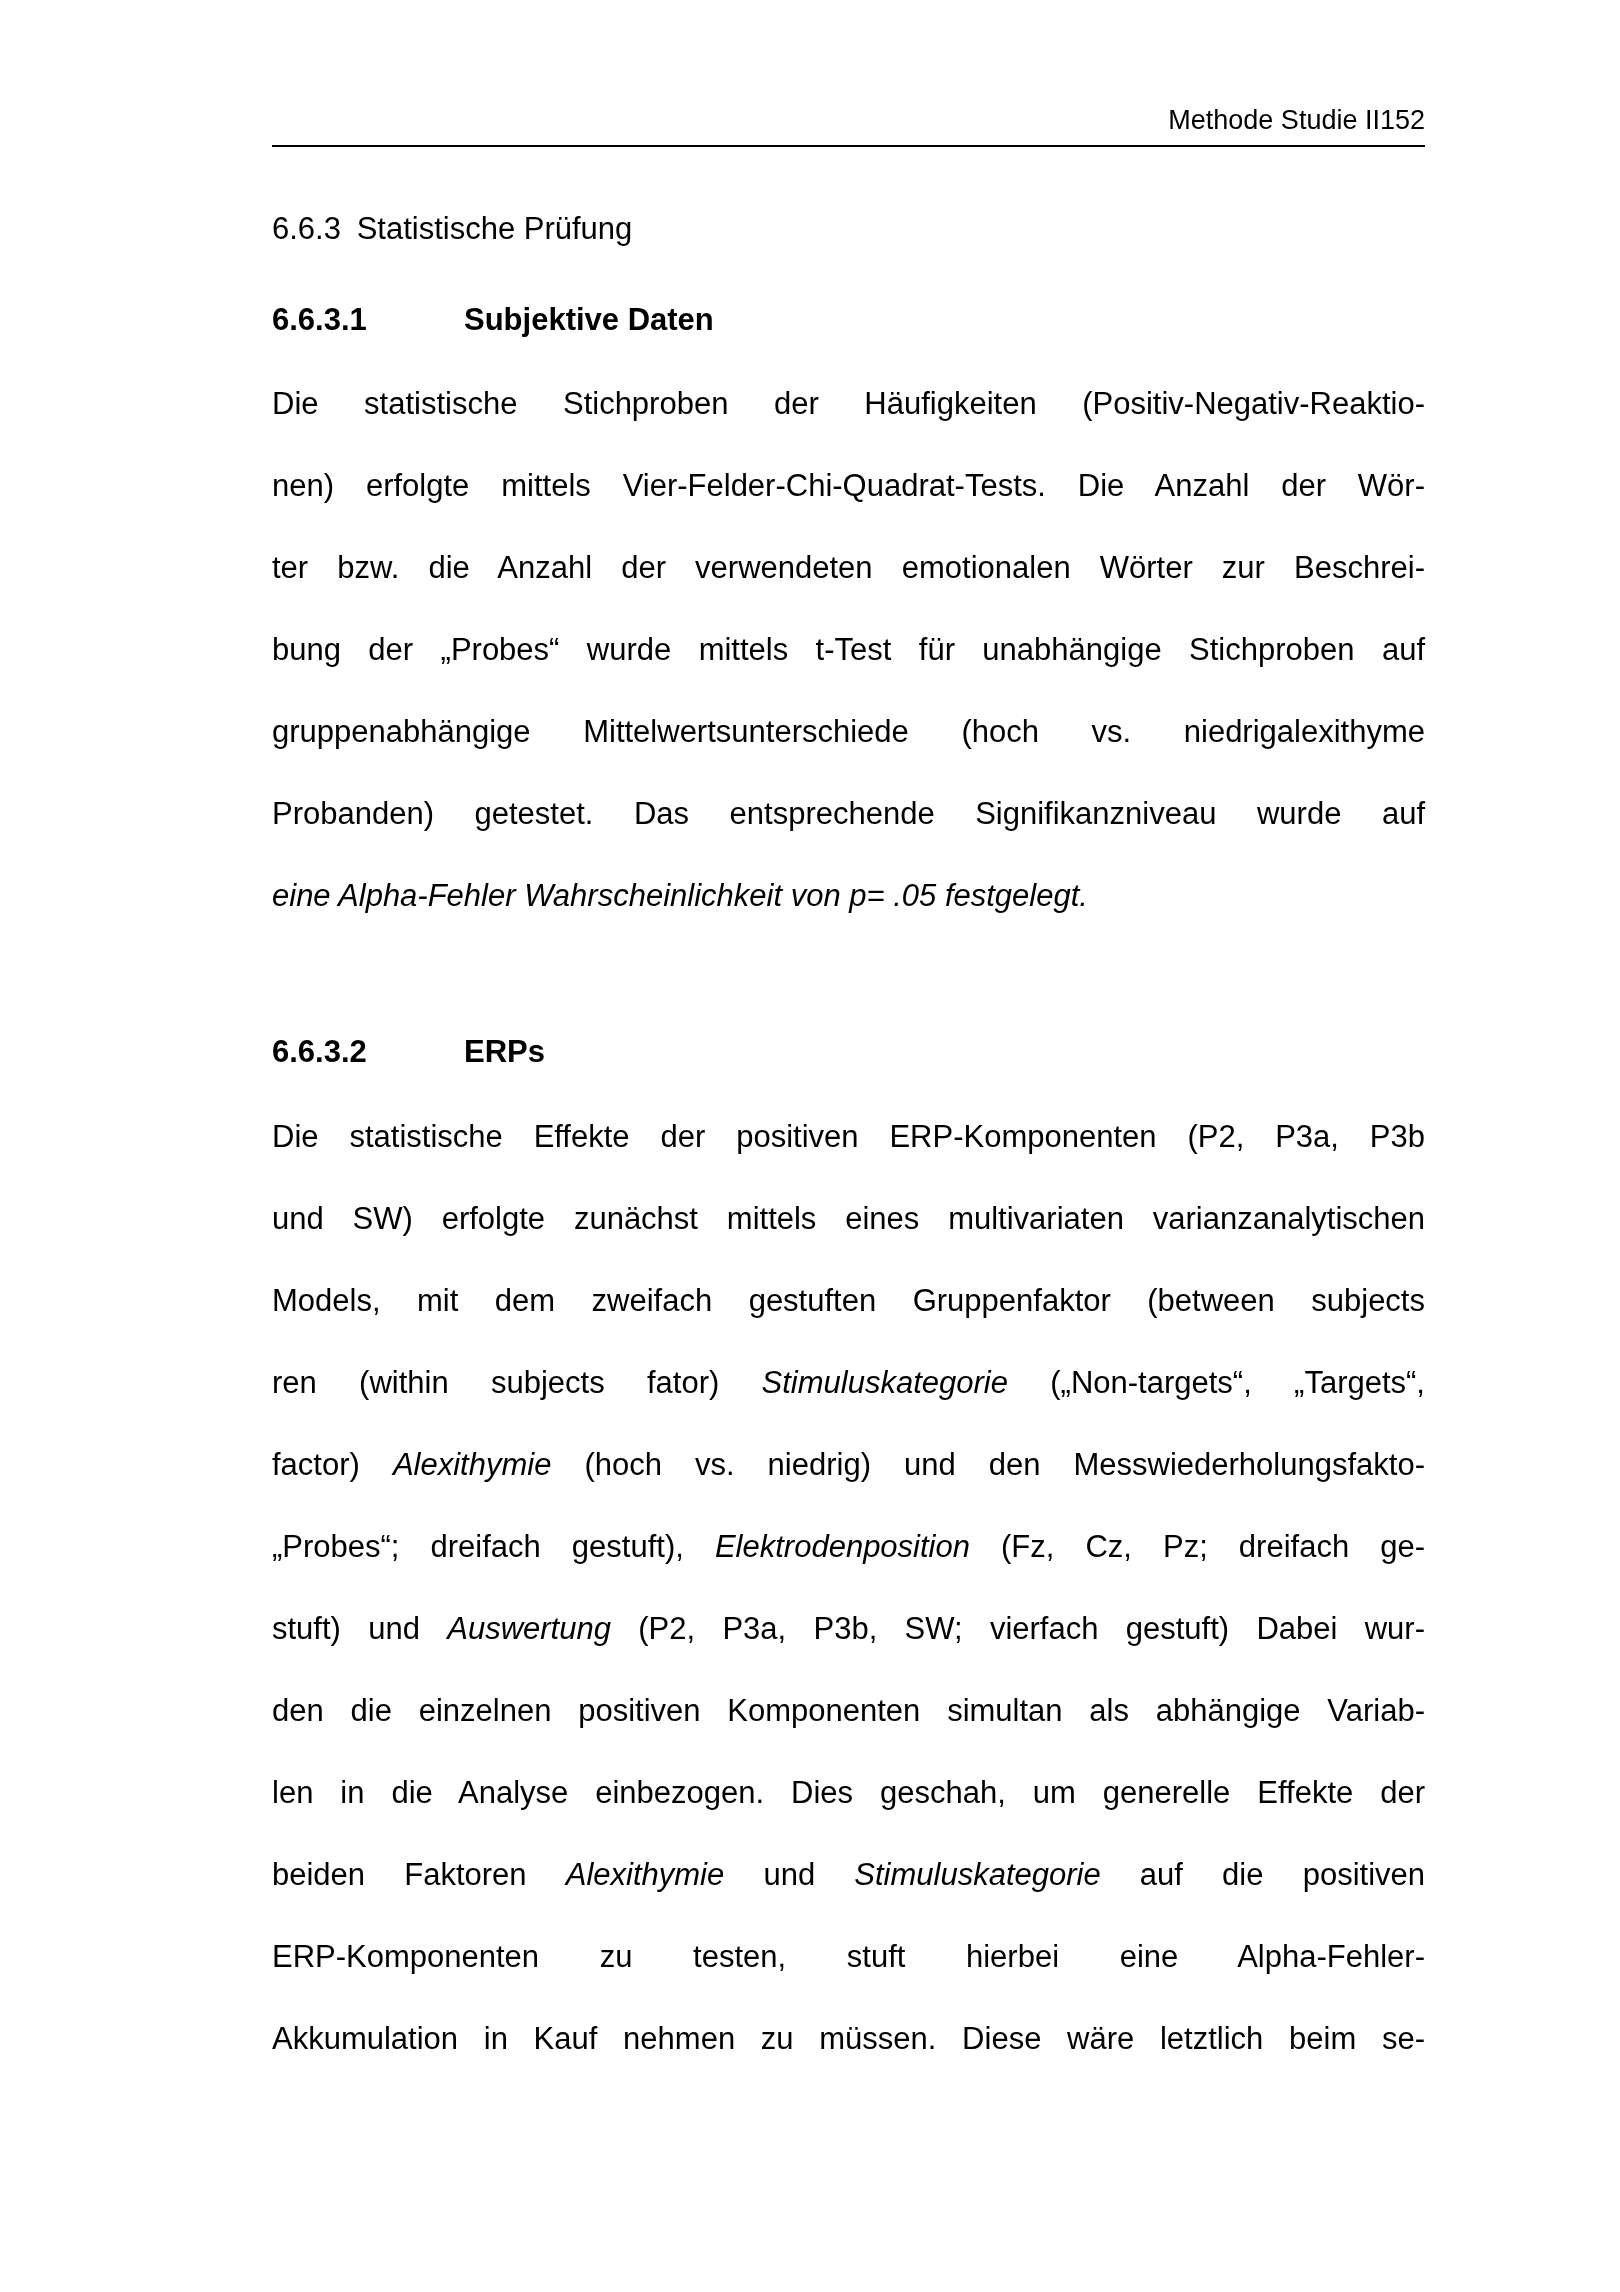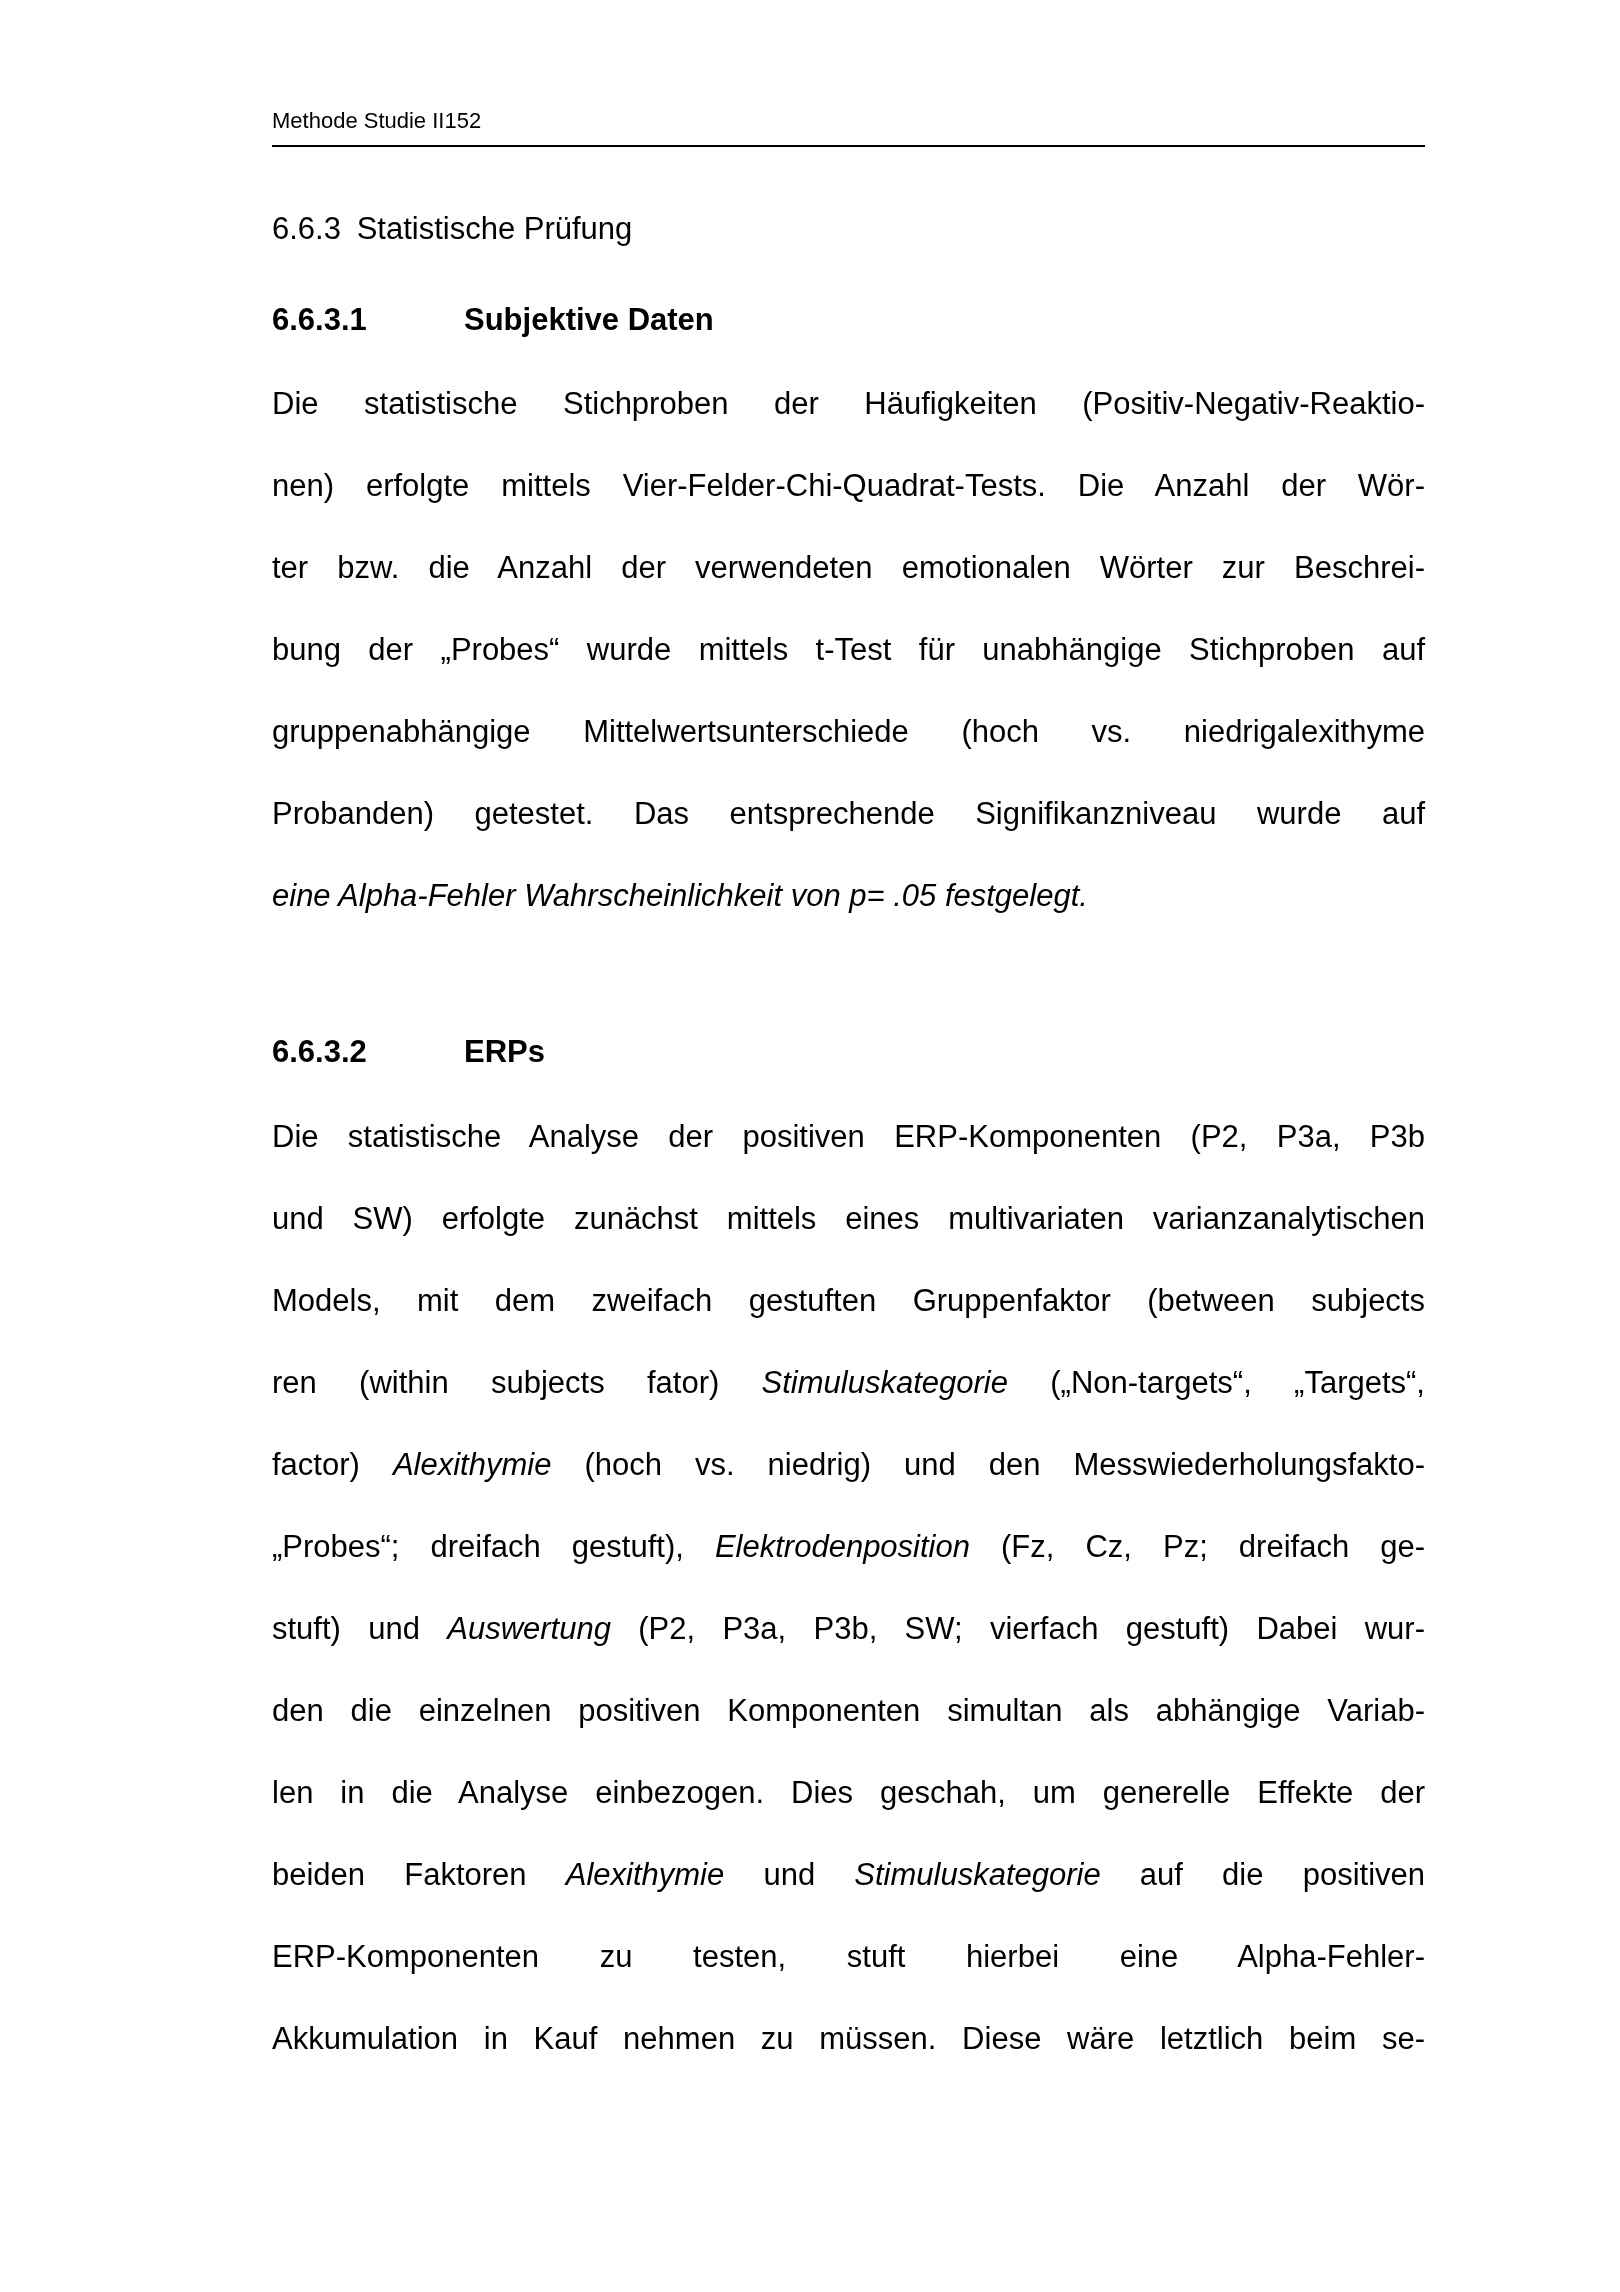--- a/index.html
+++ b/index.html
@@ -21,23 +21,23 @@
     background: #ffffff;
   }
   .content {
     position: absolute;
     left: 272px;
     top: 102px;
     width: 1153px;
   }
   .header {
     display: flex;
-    justify-content: flex-start;
+    justify-content: flex-end;
     align-items: flex-end;
-    font-size: 22px;
+    font-size: 27px;
     line-height: 37px;
     padding-bottom: 5.9px;
     border-bottom: 2px solid #000000;
   }
   .heading {
     font-size: 31px;
     line-height: 37px;
   }
   .heading.level2 {
     margin-top: 63px;
@@ -96,21 +96,21 @@
           <div class="line"><span>Die statistische Stichproben der Häufigkeiten (Positiv-Negativ-Reaktio-</span></div>
           <div class="line"><span>nen) erfolgte mittels Vier-Felder-Chi-Quadrat-Tests. Die Anzahl der Wör-</span></div>
           <div class="line"><span>ter bzw. die Anzahl der verwendeten emotionalen Wörter zur Beschrei-</span></div>
           <div class="line"><span>bung der „Probes“ wurde mittels t-Test für unabhängige Stichproben auf</span></div>
           <div class="line"><span>gruppenabhängige Mittelwertsunterschiede (hoch vs. niedrigalexithyme</span></div>
           <div class="line"><span>Probanden) getestet. Das entsprechende Signifikanzniveau wurde auf</span></div>
           <div class="line last"><span>eine Alpha-Fehler Wahrscheinlichkeit von p= .05 festgelegt.</span></div>
         </div>
         <div class="heading level3 bold"><span class="hnum">6.6.3.2</span><span class="htitle">ERPs</span></div>
         <div class="para">
-          <div class="line"><span>Die statistische Analyse der positiven ERP-Komponenten (P2, P3a, P3b</span></div>
+          <div class="line"><span>Die statistische Effekte der positiven ERP-Komponenten (P2, P3a, P3b</span></div>
           <div class="line"><span>und SW) erfolgte zunächst mittels eines multivariaten varianzanalytischen</span></div>
           <div class="line"><span>Models, mit dem zweifach gestuften Gruppenfaktor (between subjects</span></div>
           <div class="line"><span>ren (within subjects fator) </span><span class="it">Stimuluskategorie</span><span> („Non-targets“, „Targets“,</span></div>
           <div class="line"><span>factor) </span><span class="it">Alexithymie</span><span> (hoch vs. niedrig) und den Messwiederholungsfakto-</span></div>
           <div class="line"><span>„Probes“; dreifach gestuft), </span><span class="it">Elektrodenposition</span><span> (Fz, Cz, Pz; dreifach ge-</span></div>
           <div class="line"><span>stuft) und </span><span class="it">Auswertung</span><span> (P2, P3a, P3b, SW; vierfach gestuft) Dabei wur-</span></div>
           <div class="line"><span>den die einzelnen positiven Komponenten simultan als abhängige Variab-</span></div>
           <div class="line"><span>len in die Analyse einbezogen. Dies geschah, um generelle Effekte der</span></div>
           <div class="line"><span>beiden Faktoren </span><span class="it">Alexithymie</span><span> und </span><span class="it">Stimuluskategorie</span><span> auf die positiven</span></div>
           <div class="line"><span>ERP-Komponenten zu testen, stuft hierbei eine Alpha-Fehler-</span></div>

